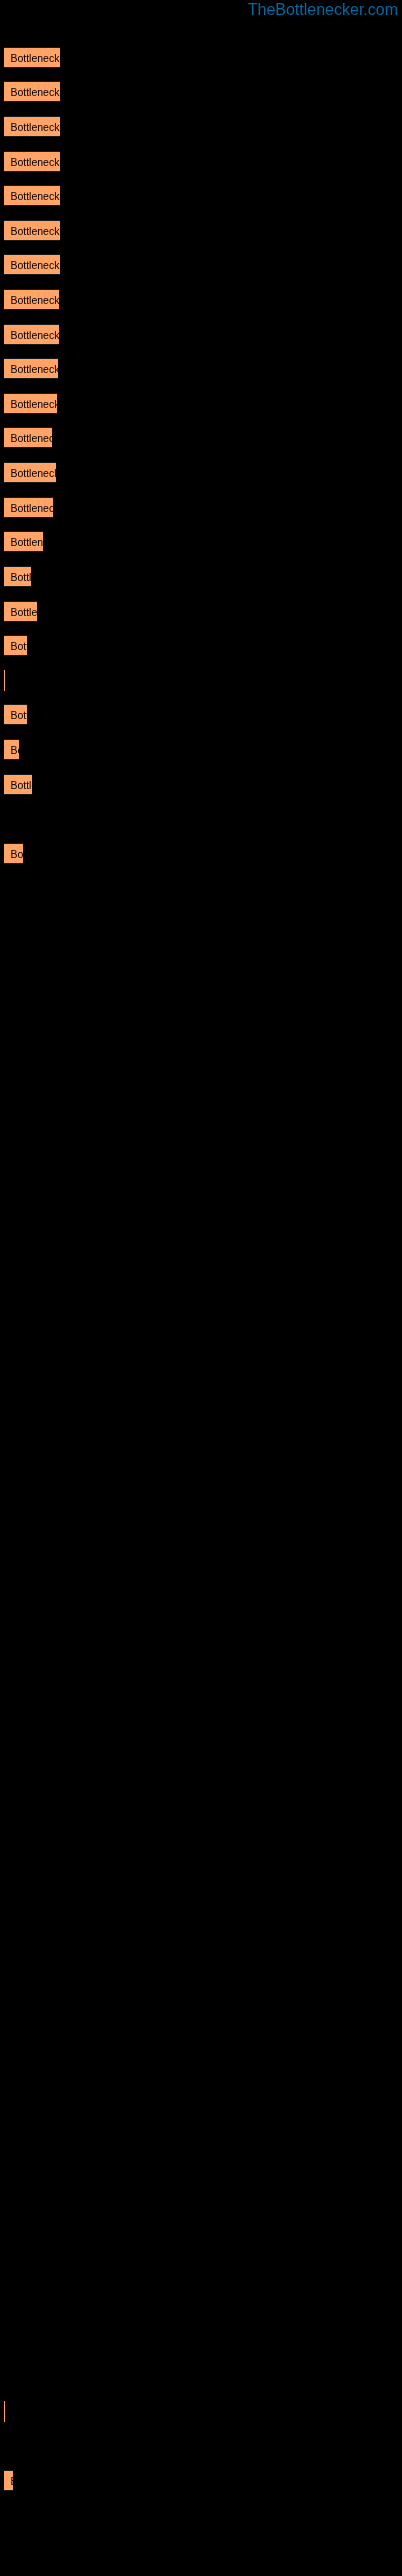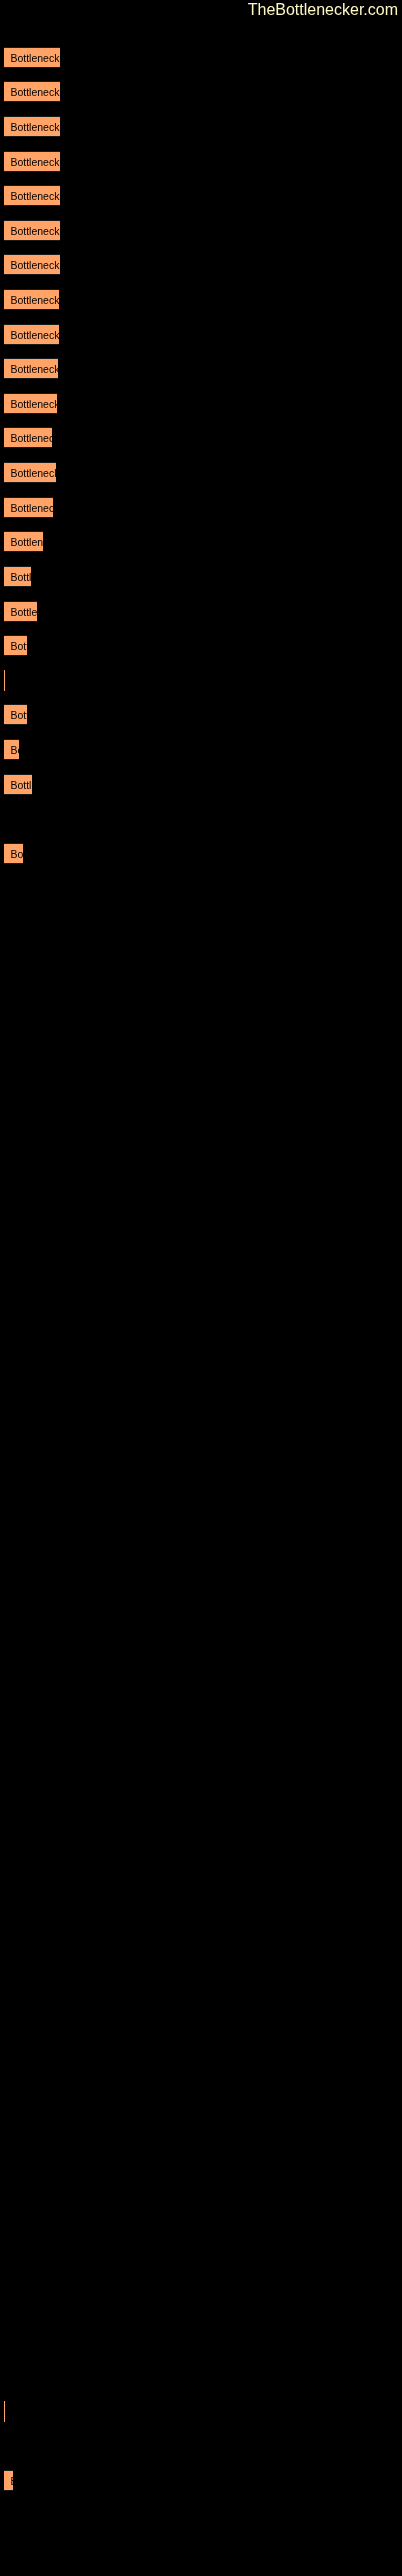--- a/index.html
+++ b/index.html
@@ -19,21 +19,21 @@
     background:#000000;
   }
   .site-title{
     position:absolute;
     top:0px;
     left:0px;
     width:398px;
     text-align:right;
     font-size:16px;
     line-height:19.3px;
-    color:#fef9c3;
+    color:#0369a1;
     letter-spacing:0px;
     white-space:nowrap;
     font-family:"Liberation Sans","DejaVu Sans",sans-serif;
   }
   #plot{
     position:absolute;
     left:0px;
     top:0px;
     width:403px;
     height:2576px;

